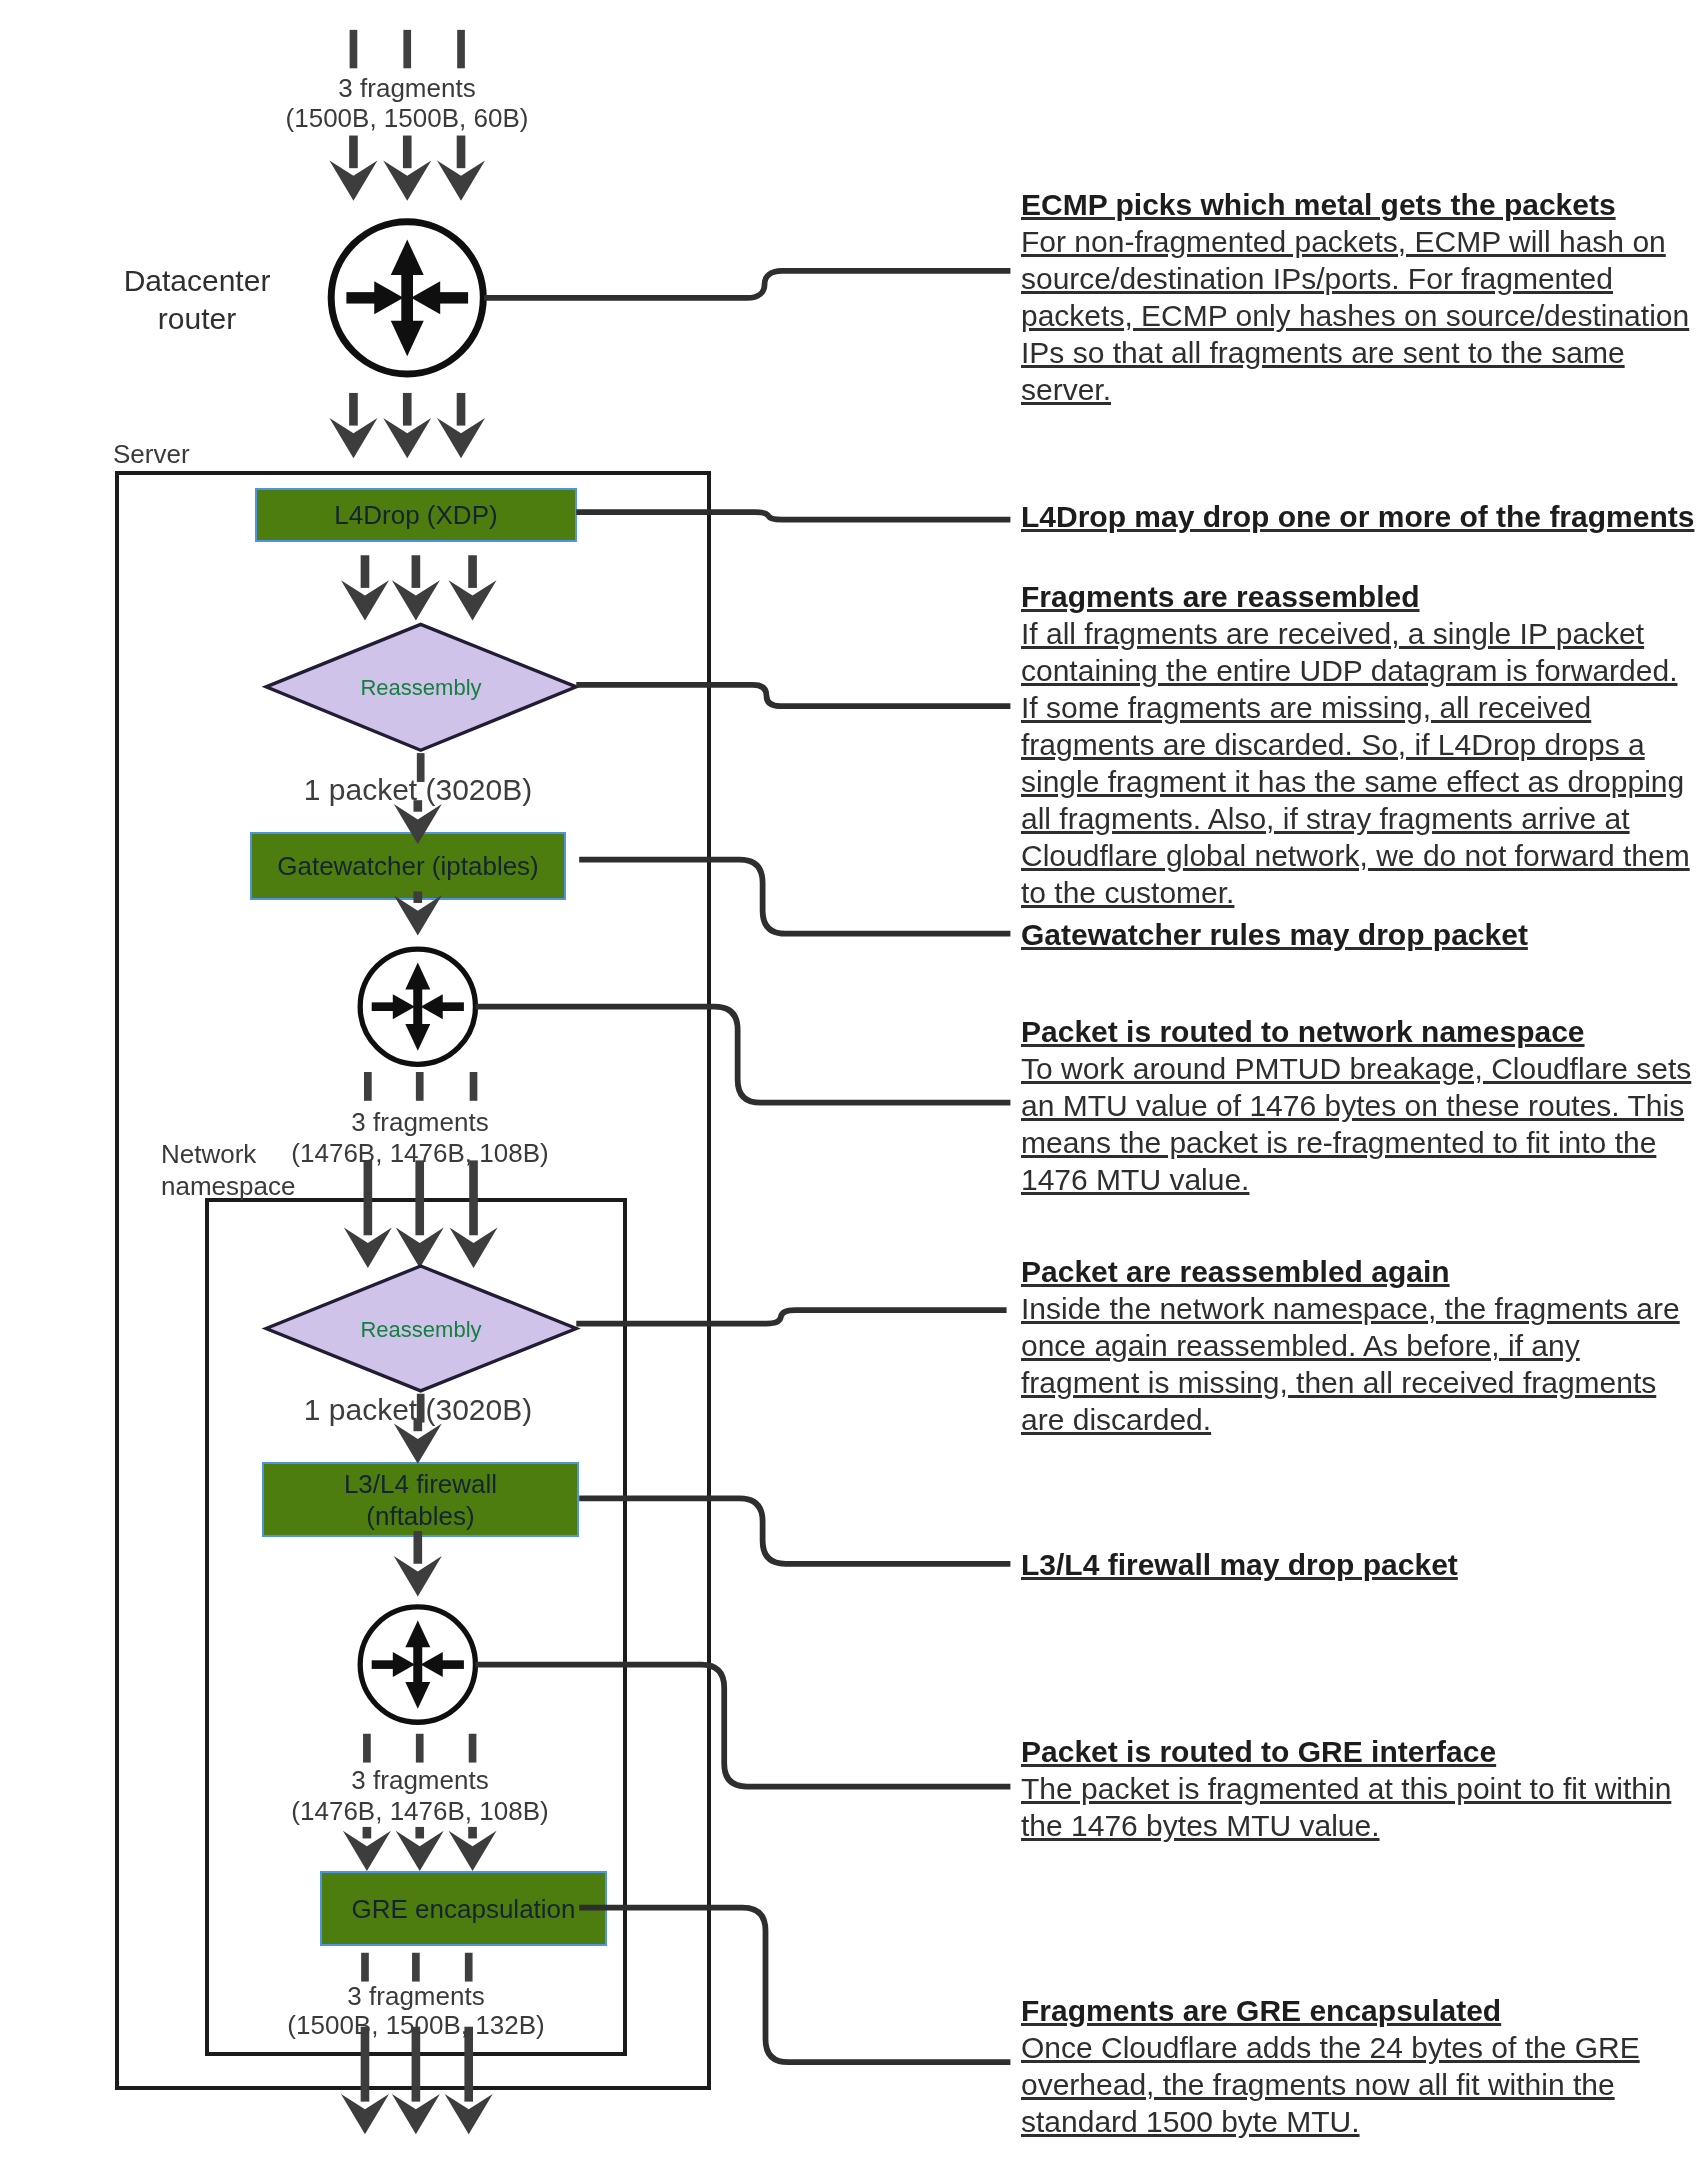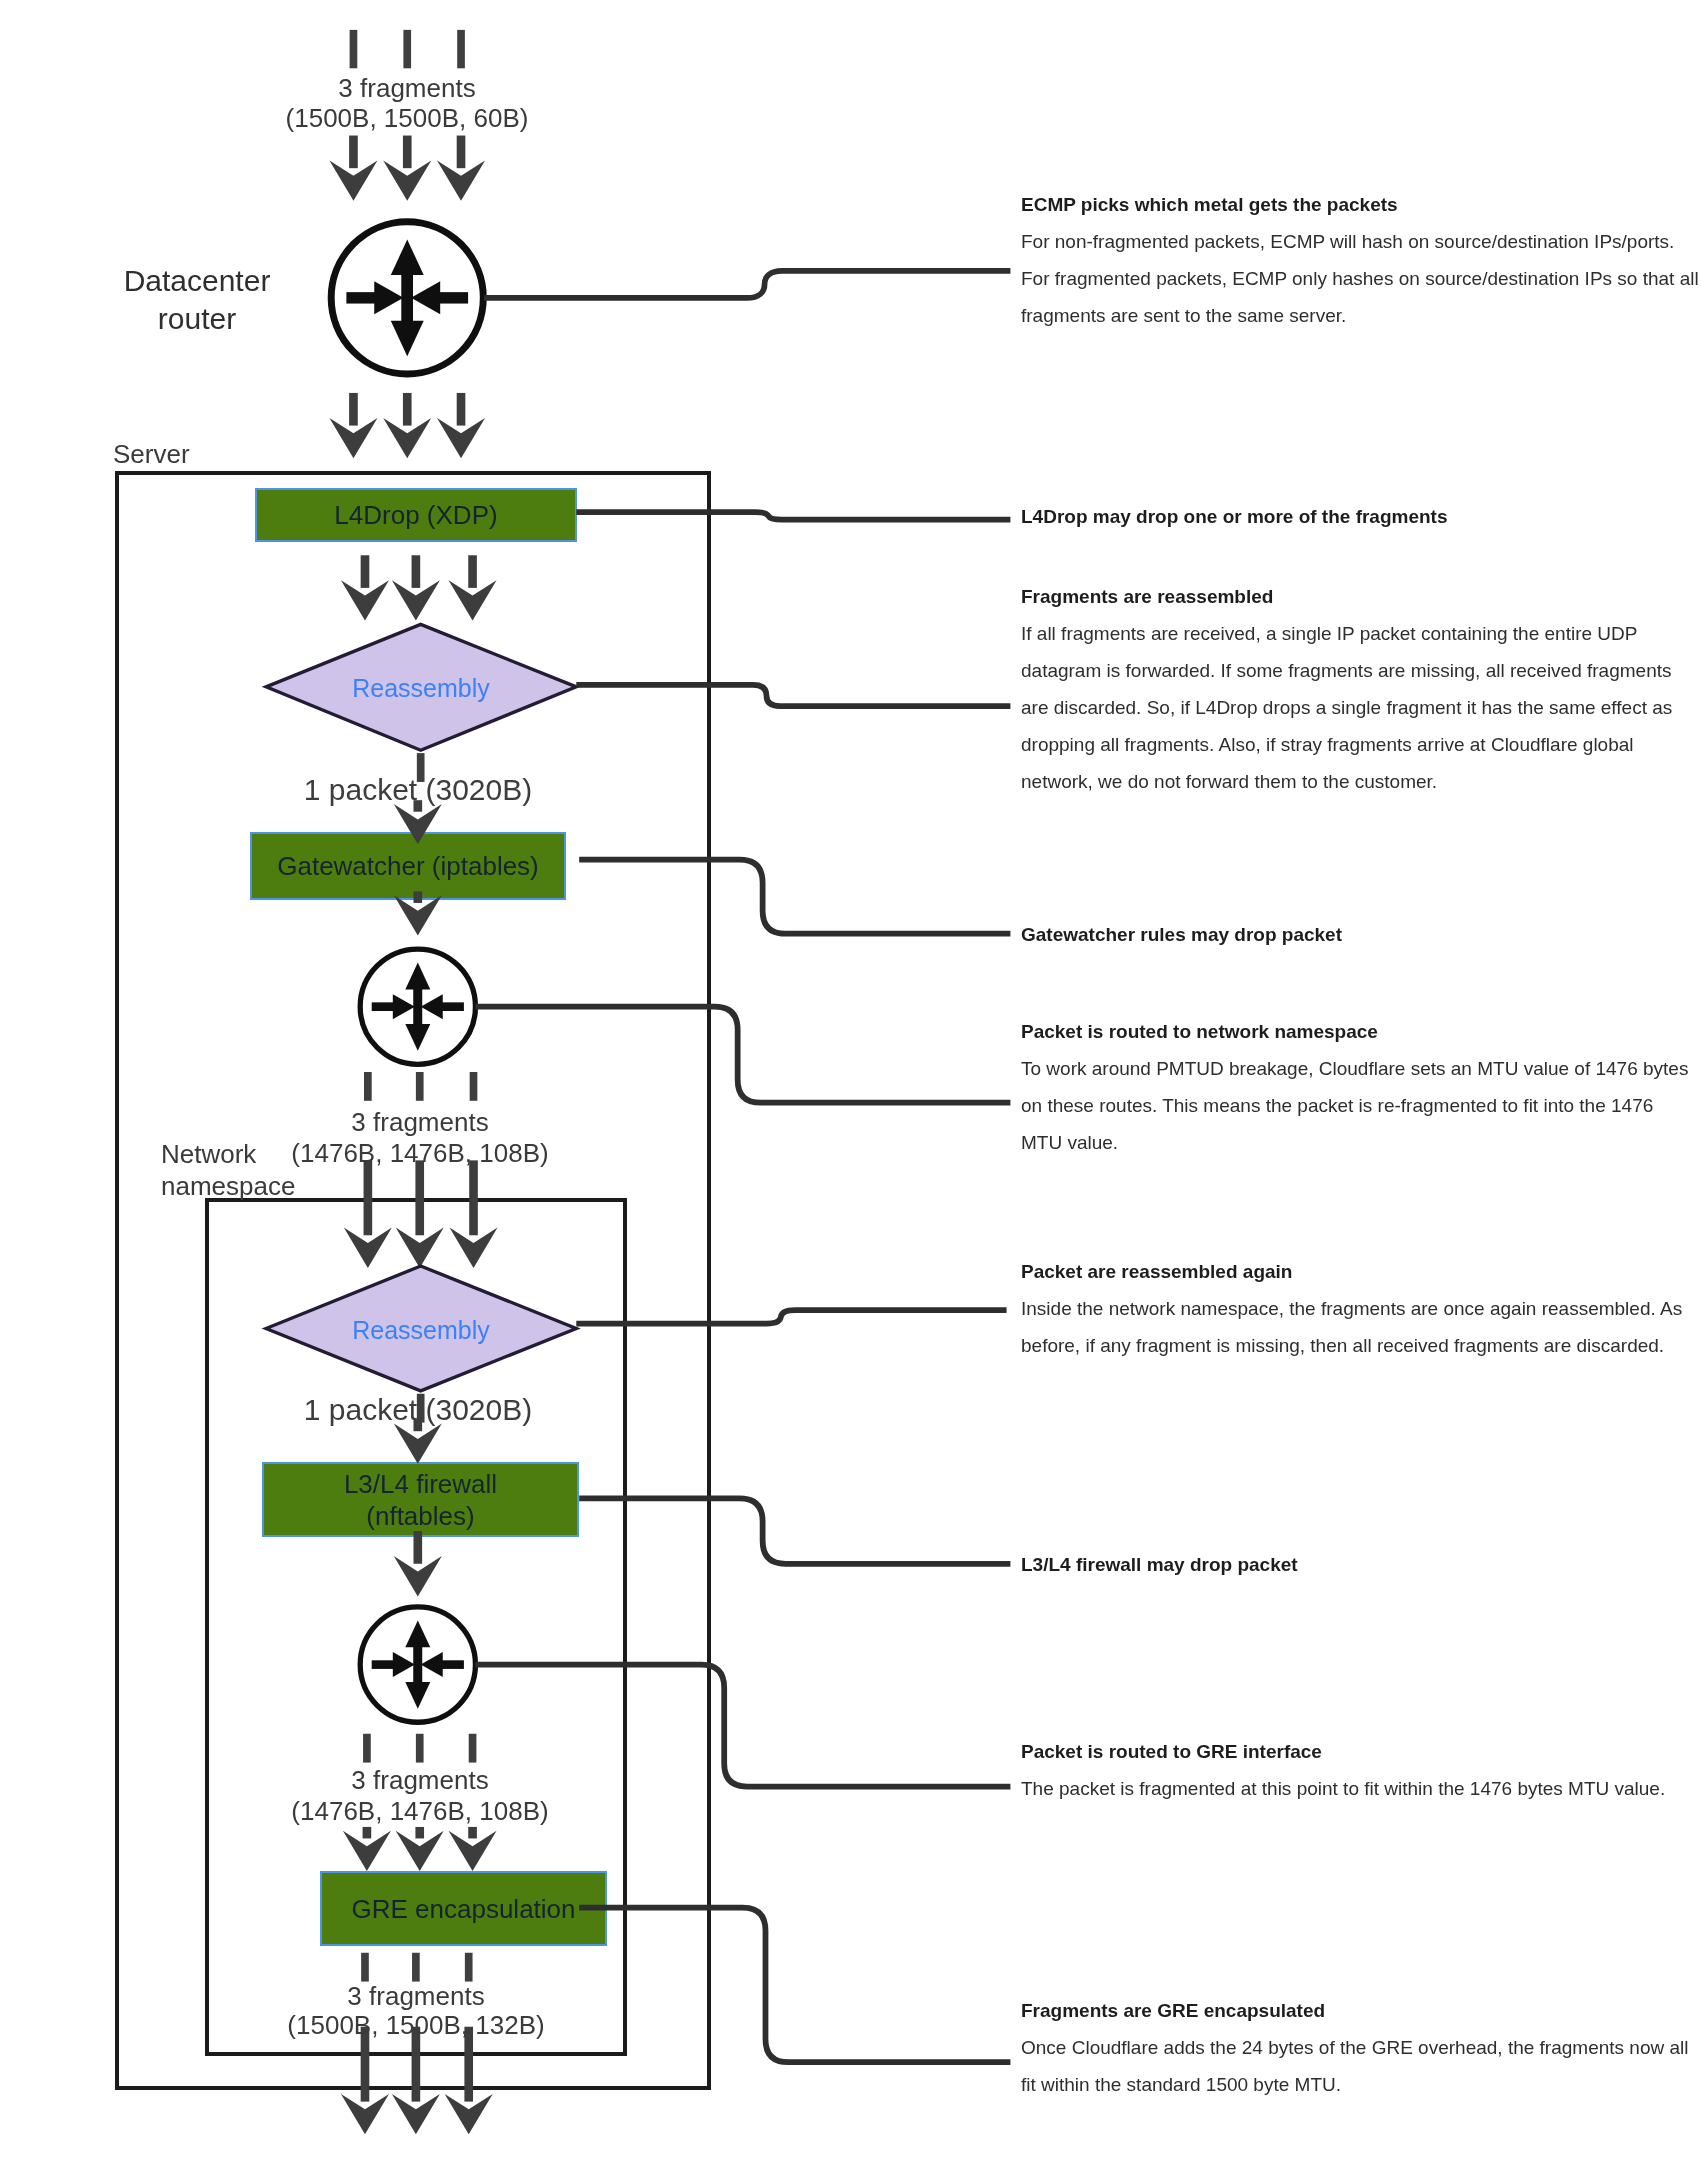--- a/index.html
+++ b/index.html
@@ -10,23 +10,23 @@
   .frame{position:absolute;border:4.8px solid #1b1b1b;background:transparent;z-index:1;box-sizing:border-box;}
   
   .pbox{position:absolute;background:#4d7c0f;border:2.9px solid #4f94e4;z-index:2;box-sizing:border-box;
         display:flex;flex-direction:column;align-items:center;justify-content:center;
         color:#152430;font-size:26px;line-height:32px;text-align:center;}
   
   .lbl{position:absolute;z-index:10;color:#3a3a3a;font-size:26px;white-space:nowrap;}
   .lbl.center{transform:translate(-50%,-50%);text-align:left;}
   .lbl.big{font-size:30px;color:#3d3d3d;}
   .lbl.dkr{font-size:30px;color:#2f2f2f;}
-  .lbl.diamond-label{font-size:25px;color:#3b82f6;}
-  
-  .ann{position:absolute;left:1021px;width:678px;z-index:10;font-size:19px;line-height:37px;color:#2e2e2e;}
+  .lbl.diamond-label{font-size:22px;color:#15803d;}
+  
+  .ann{position:absolute;left:1021px;width:678px;z-index:10;font-size:30px;line-height:37px;color:#2e2e2e;text-decoration:underline;}
   .ann .hd{font-weight:bold;color:#1d1d1d;}
   .ann p{margin:0;}
 </style>
 </head>
 <body>
 
 <div class="canvas">
 
   <div class="frame" style="left:115px;top:471px;width:596px;height:1619px;"></div>
   <div class="frame" style="left:205px;top:1198px;width:422px;height:858px;"></div>

